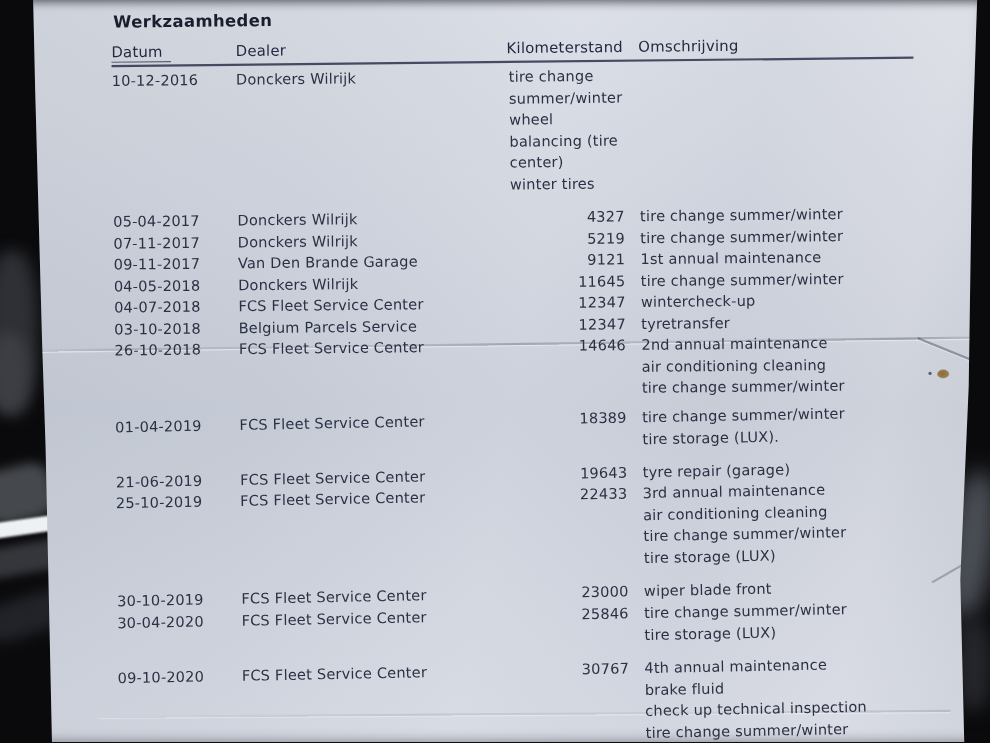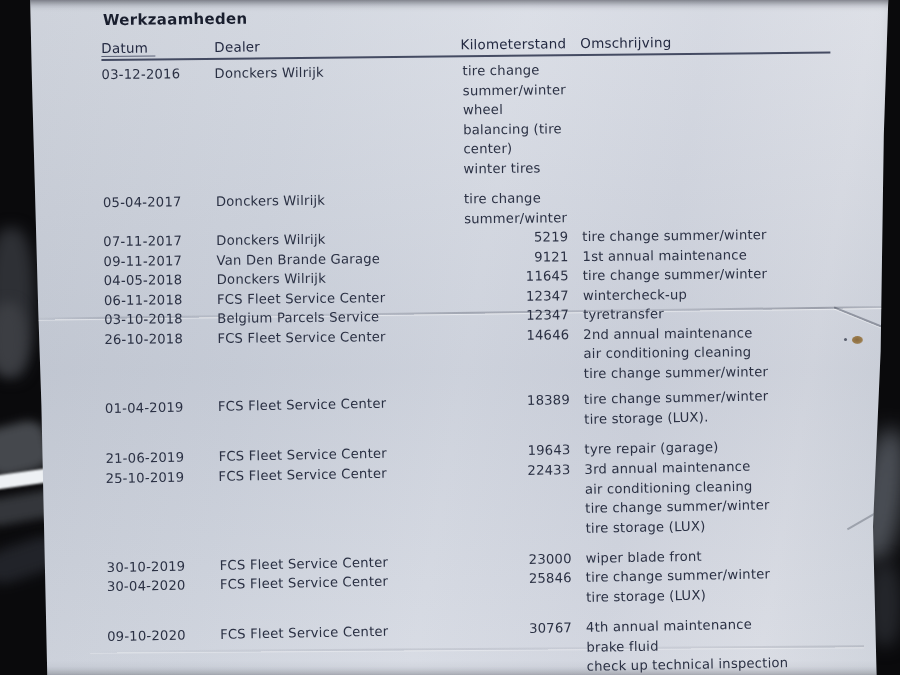--- a/index.html
+++ b/index.html
@@ -108,31 +108,32 @@
 
       <div class="thead">
         <div class="c-date">Datum</div>
         <div class="c-dealer">Dealer</div>
         <div class="c-km">Kilometerstand</div>
         <div class="c-desc">Omschrijving</div>
       </div>
 
       <div class="rows" id="rows">
           <div class="row">
-            <div class="c-date">03-12-2016</div>
+            <div class="c-date">10-12-2016</div>
             <div class="c-dealer">Donckers Wilrijk</div>
             <div class="c-desc">
               <div class="desc-line">tire change summer/winter</div>
               <div class="desc-line">wheel balancing (tire center)</div>
               <div class="desc-line">winter tires</div>
             </div>
           </div>
           <div class="row gap">
             <div class="c-date">05-04-2017</div>
             <div class="c-dealer">Donckers Wilrijk</div>
+            <div class="c-km">4327</div>
             <div class="c-desc">
               <div class="desc-line">tire change summer/winter</div>
             </div>
           </div>
           <div class="row">
             <div class="c-date">07-11-2017</div>
             <div class="c-dealer">Donckers Wilrijk</div>
             <div class="c-km">5219</div>
             <div class="c-desc">
               <div class="desc-line">tire change summer/winter</div>
@@ -148,21 +149,21 @@
           </div>
           <div class="row">
             <div class="c-date">04-05-2018</div>
             <div class="c-dealer">Donckers Wilrijk</div>
             <div class="c-km">11645</div>
             <div class="c-desc">
               <div class="desc-line">tire change summer/winter</div>
             </div>
           </div>
           <div class="row">
-            <div class="c-date">06-11-2018</div>
+            <div class="c-date">04-07-2018</div>
             <div class="c-dealer">FCS Fleet Service Center</div>
             <div class="c-km">12347</div>
             <div class="c-desc">
               <div class="desc-line">wintercheck-up</div>
             </div>
           </div>
           <div class="row">
             <div class="c-date">03-10-2018</div>
             <div class="c-dealer">Belgium Parcels Service</div>
             <div class="c-km">12347</div>

